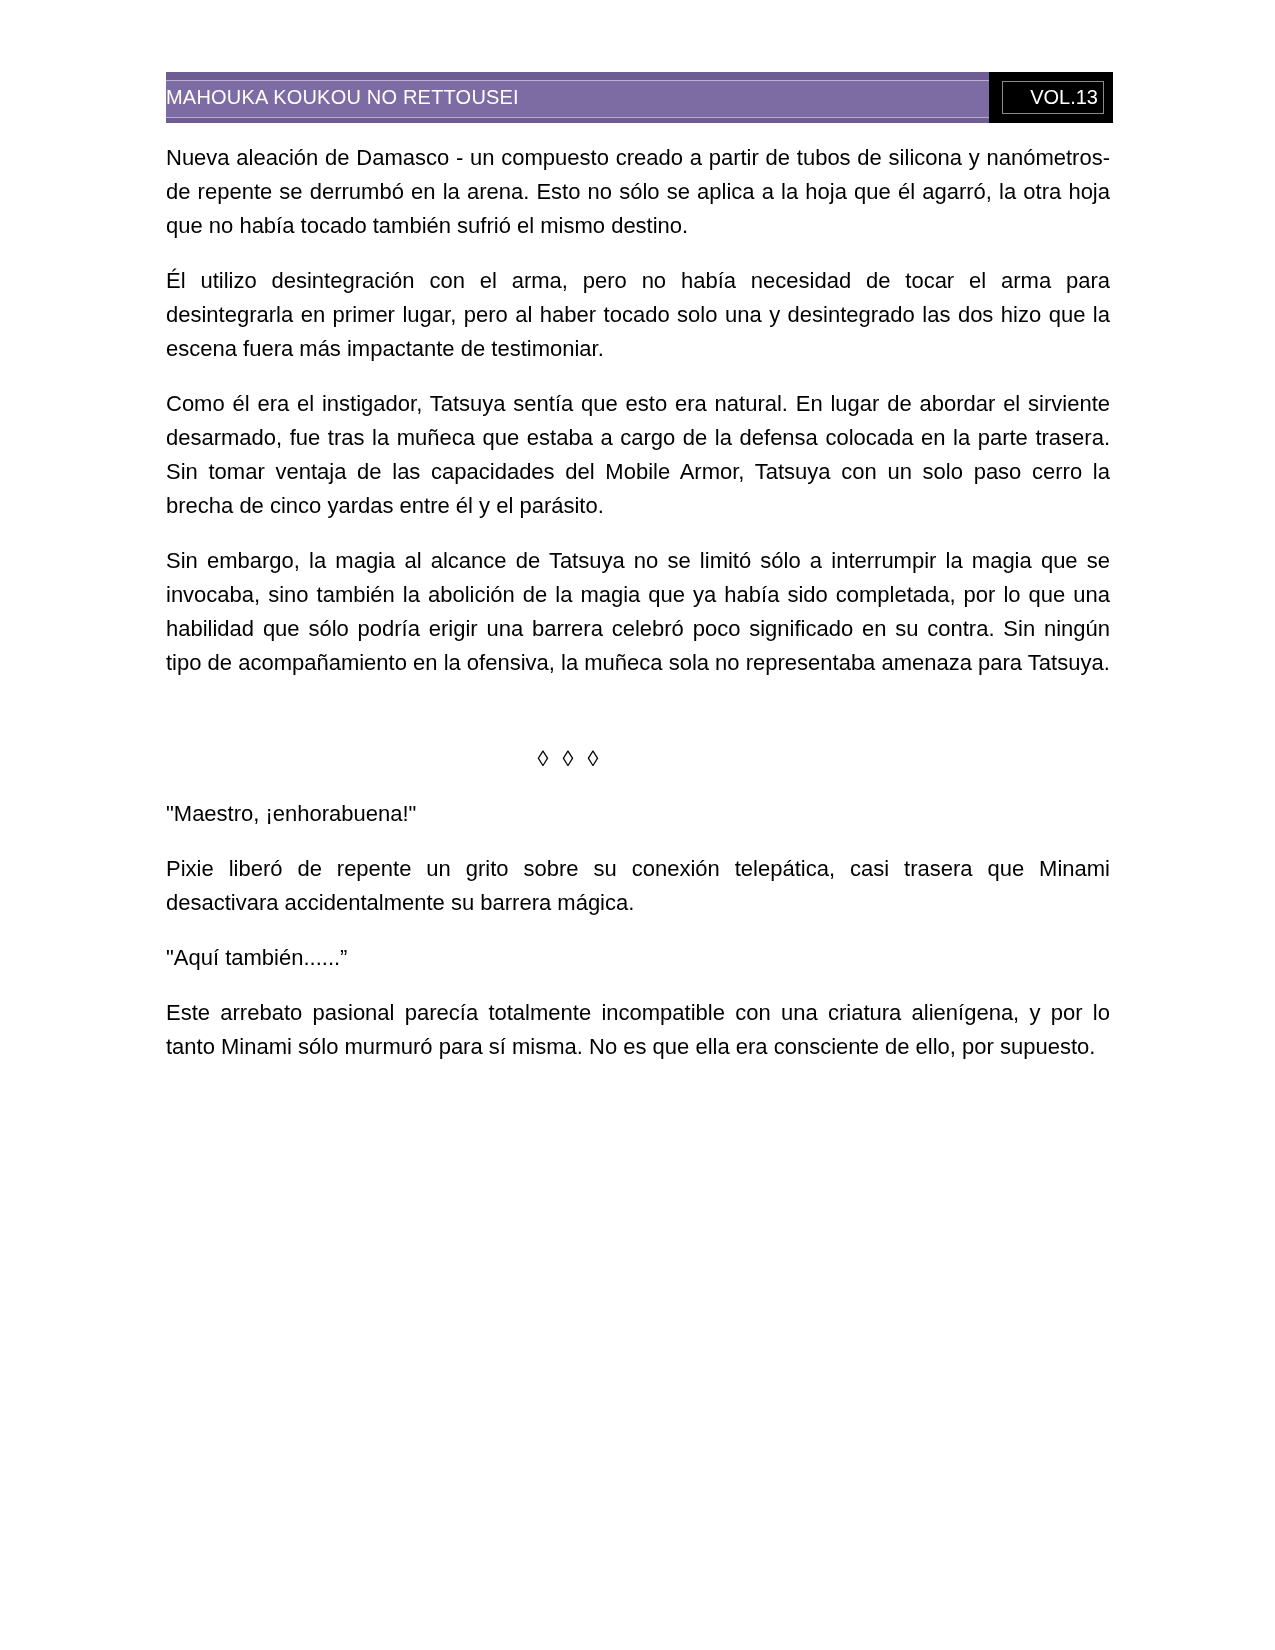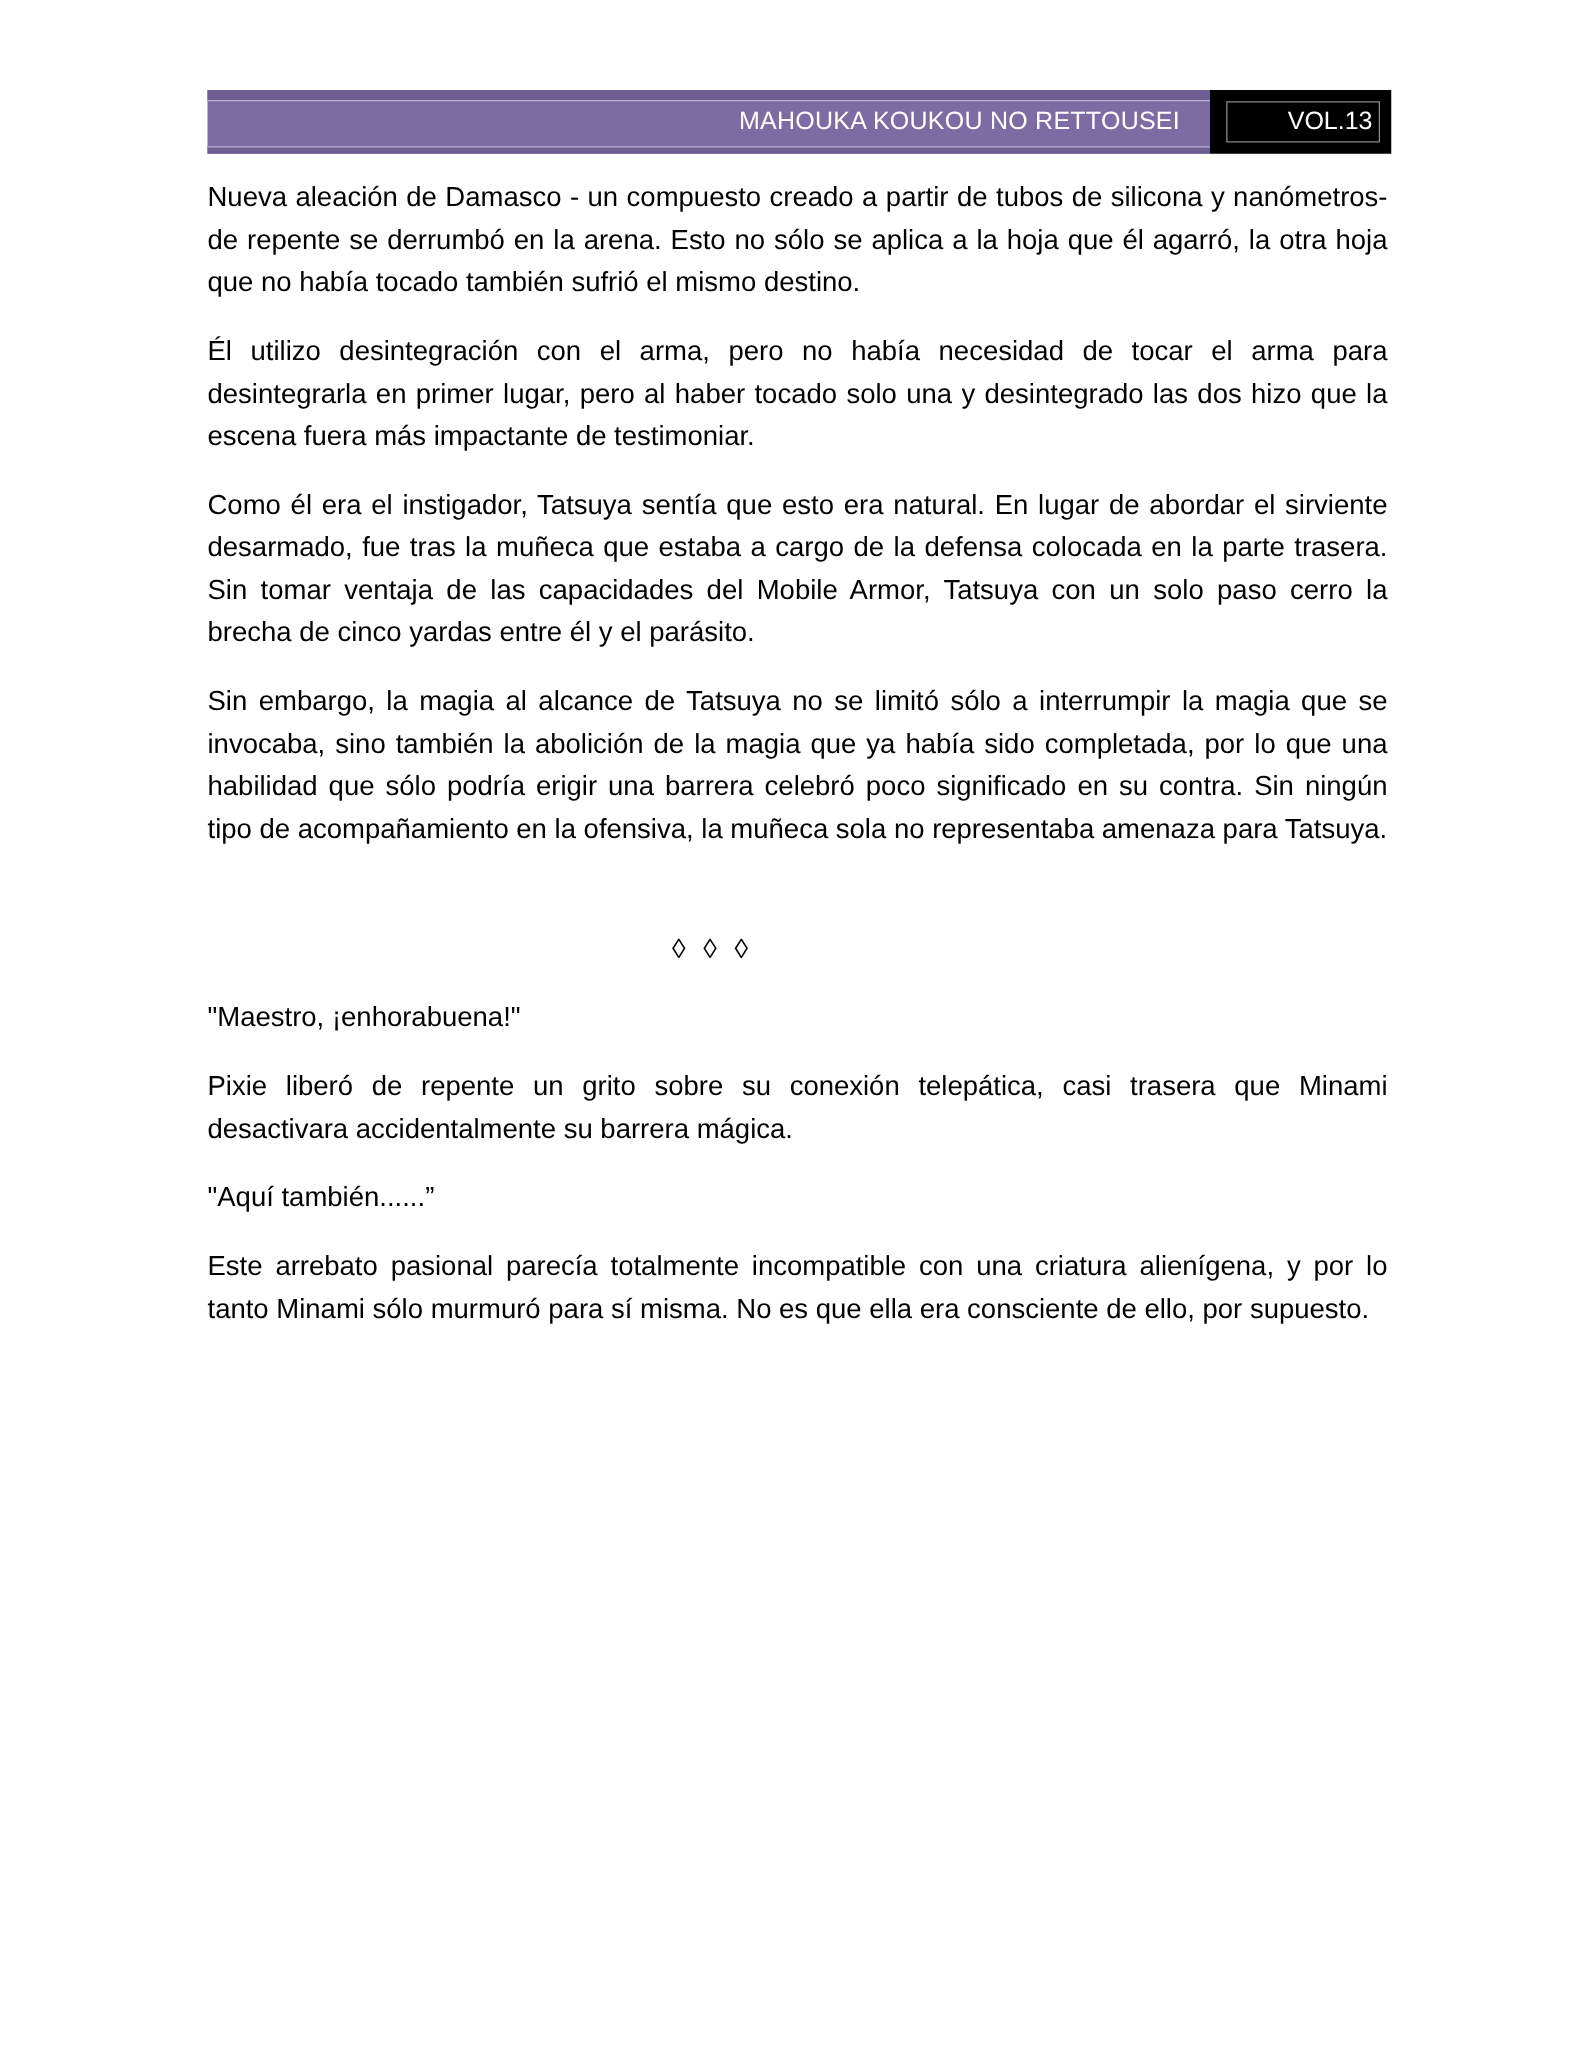--- a/index.html
+++ b/index.html
@@ -20,21 +20,21 @@
     width: 947px;
     height: 51px;
     display: flex;
   }
   .bar-purple {
     flex: 1;
     position: relative;
     background: #7d6ba3;
     display: flex;
     align-items: center;
-    justify-content: flex-end;
+    justify-content: flex-start;
     padding-right: 24px;
     box-sizing: border-box;
   }
   .bar-purple::before {
     content: "";
     position: absolute;
     left: 0; right: 0; top: 0;
     height: 8px;
     background: #6e5d92;
     border-bottom: 1px solid #baaed3;
@@ -49,21 +49,21 @@
   }
   .header-title {
     color: #ffffff;
     font-size: 20px;
     letter-spacing: 0.2px;
     white-space: nowrap;
     position: relative;
     z-index: 1;
   }
   .bar-black {
-    width: 145px;
+    width: 124px;
     position: relative;
     background: #000000;
   }
   .vol-frame {
     position: absolute;
     top: 9px; bottom: 9px; left: 13px; right: 9px;
     border: 1px solid #8a8a8a;
     display: flex;
     align-items: center;
     justify-content: flex-end;

